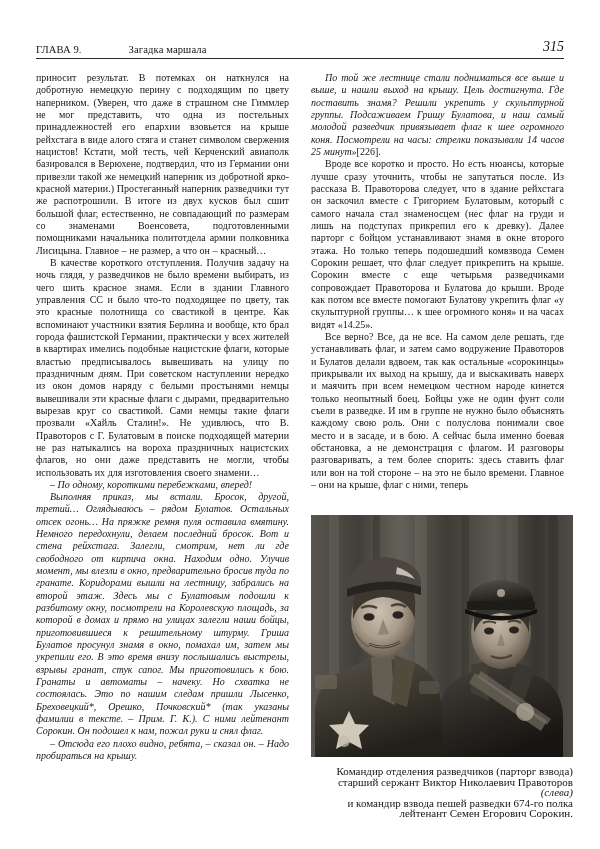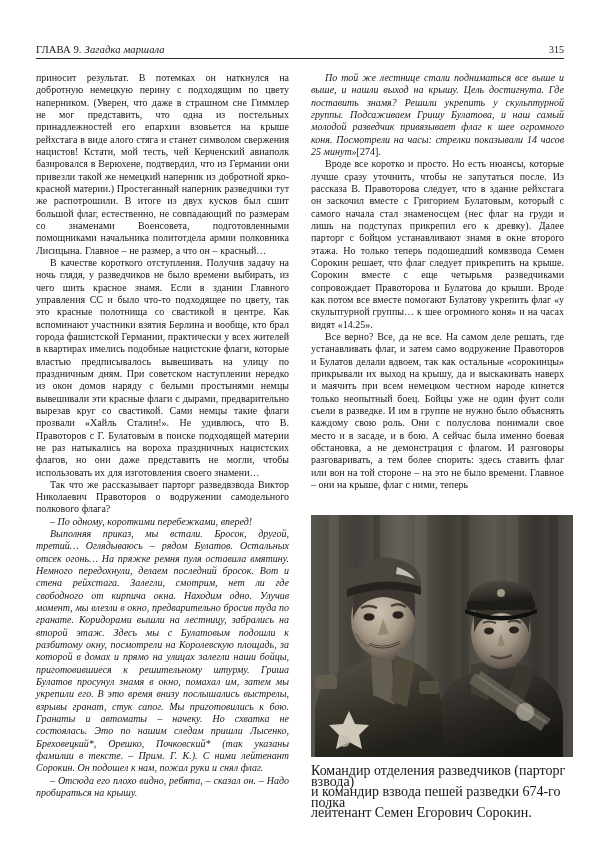--- a/index.html
+++ b/index.html
@@ -36,28 +36,29 @@
     left: 0;
     bottom: 3px;
     font-size: 10.6px;
     letter-spacing: 0.1px;
     white-space: nowrap;
   }
   .rh-chapter {
     font-style: normal;
   }
   .rh-title {
-    font-style: italic;
     padding-left: 3px;
+    margin-left: 44px;
   }
   .rh-right {
     position: absolute;
     right: 0;
     bottom: 3px;
-    font-size: 10px;
+    font-size: 14px;
+    font-style: italic;
   }
   
   .columns {
     position: relative;
     width: 100%;
     height: 740px;
   }
   .col {
     position: absolute;
     top: 0;
@@ -91,22 +92,22 @@
     width: 262px;
     height: 242px;
     overflow: hidden;
     background: #55534f;
     border: 0;
   }
   .photo svg { display: block; }
   .caption {
     margin-top: 9px;
     width: 262px;
-    text-align: left;
-    font-size: 14px;
+    text-align: right;
+    font-size: 11px;
     line-height: 10.6px;
   }
   .caption .cl { display: block; }
   .caption .it { font-style: italic; }
   .caption .credit {
     display: block;
     font-style: italic;
     margin-top: 1px;
   }
 </style>
@@ -121,28 +122,27 @@
         <span class="rh-chapter">ГЛАВА 9.</span><span class="rh-title">Загадка маршала</span>
       </div>
       <div class="rh-right">315</div>
     </div>
 
     <div class="columns">
 
       <div class="col col-left">
         <p class="noindent">приносит результат. В потемках он наткнулся на добротную немецкую перину с подходящим по цвету наперником. (Уверен, что даже в страшном сне Гиммлер не мог представить, что одна из постельных принадлежностей его епархии взовьется на крыше рейхстага в виде алого стяга и станет символом свержения нацистов! Кстати, мой тесть, чей Керченский авиаполк базировался в Верюхене, подтвердил, что из Германии они привезли такой же немецкий наперник из добротной ярко-красной материи.) Простеганный наперник разведчики тут же распотрошили. В итоге из двух кусков был сшит большой флаг, естественно, не совпадающий по размерам со знаменами Военсовета, подготовленными помощниками начальника политотдела армии полковника Лисицына. Главное – не размер, а что он – красный…</p>
         <p>В качестве короткого отступления. Получив задачу на ночь глядя, у разведчиков не было времени выбирать, из чего шить красное знамя. Если в здании Главного управления СС и было что-то подходящее по цвету, так это красные полотнища со свастикой в центре. Как вспоминают участники взятия Берлина и вообще, кто брал города фашистской Германии, практически у всех жителей в квартирах имелись подобные нацистские флаги, которые властью предписывалось вывешивать на улицу по праздничным дням. При советском наступлении нередко из окон домов наряду с белыми простынями немцы вывешивали эти красные флаги с дырами, предварительно вырезав круг со свастикой. Сами немцы такие флаги прозвали «Хайль Сталин!». Не удивлюсь, что В. Правоторов с Г. Булатовым в поиске подходящей материи не раз натыкались на вороха праздничных нацистских флагов, но они даже представить не могли, чтобы использовать их для изготовления своего знамени…</p>
-        <p>Так что же рассказывает парторг разведвзвода Виктор Николаевич Правоторов о водружении самодельного полкового флага?</p>
         <p class="ital">– По одному, короткими перебежками, вперед!</p>
         <p class="ital">Выполняя приказ, мы встали. Бросок, другой, третий… Оглядываюсь – рядом Булатов. Остальных отсек огонь… На пряжке ремня пуля оставила вмятину. Немного передохнули, делаем последний бросок. Вот и стена рейхстага. Залегли, смотрим, нет ли где свободного от кирпича окна. Находим одно. Улучив момент, мы влезли в окно, предварительно бросив туда по гранате. Коридорами вышли на лестницу, забрались на второй этаж. Здесь мы с Булатовым подошли к разбитому окну, посмотрели на Королевскую площадь, за которой в домах и прямо на улицах залегли наши бойцы, приготовившиеся к решительному штурму. Гриша Булатов просунул знамя в окно, помахал им, затем мы укрепили его. В это время внизу послышались выстрелы, взрывы гранат, стук сапог. Мы приготовились к бою. Гранаты и автоматы – начеку. Но схватка не состоялась. Это по нашим следам пришли Лысенко, Бреховецкий*, Орешко, Почковский* (так указаны фамилии в тексте. – Прим. Г. К.). С ними лейтенант Сорокин. Он подошел к нам, пожал руки и снял флаг.</p>
         <p class="ital">– Отсюда его плохо видно, ребята, – сказал он. – Надо пробираться на крышу.</p>
       </div>
 
       <div class="col col-right">
-        <p class="ital"><span>По той же лестнице стали подниматься все выше и выше, и нашли выход на крышу. Цель достигнута. Где поставить знамя? Решили укрепить у скульптурной группы. Подсаживаем Гришу Булатова, и наш самый молодой разведчик привязывает флаг к шее огромного коня. Посмотрели на часы: стрелки показывали 14 часов 25 минут»</span><span style="font-style:normal">[274].</span></p>
+        <p class="ital"><span>По той же лестнице стали подниматься все выше и выше, и нашли выход на крышу. Цель достигнута. Где поставить знамя? Решили укрепить у скульптурной группы. Подсаживаем Гришу Булатова, и наш самый молодой разведчик привязывает флаг к шее огромного коня. Посмотрели на часы: стрелки показывали 14 часов 25 минут»</span><span style="font-style:normal">[226].</span></p>
         <p>Вроде все коротко и просто. Но есть нюансы, которые лучше сразу уточнить, чтобы не запутаться после. Из рассказа В. Правоторова следует, что в здание рейхстага он заскочил вместе с Григорием Булатовым, который с самого начала стал знаменосцем (нес флаг на груди и лишь на подступах прикрепил его к древку). Далее парторг с бойцом устанавливают знамя в окне второго этажа. Но только теперь подошедший комвзвода Семен Сорокин решает, что флаг следует прикрепить на крыше. Сорокин вместе с еще четырьмя разведчиками сопровождает Правоторова и Булатова до крыши. Вроде как потом все вместе помогают Булатову укрепить флаг «у скульптурной группы… к шее огромного коня» и на часах видят «14.25».</p>
         <p>Все верно? Все, да не все. На самом деле решать, где устанавливать флаг, и затем само водружение Правоторов и Булатов делали вдвоем, так как остальные «сорокинцы» прикрывали их выход на крышу, да и выскакивать наверх и маячить при всем немецком честном народе кинется только неопытный боец. Бойцы уже не один фунт соли съели в разведке. И им в группе не нужно было объяснять каждому свою роль. Они с полуслова понимали свое место и в засаде, и в бою. А сейчас была именно боевая обстановка, а не демонстрация с флагом. И разговоры разговаривать, а тем более спорить: здесь ставить флаг или вон на той стороне – на это не было времени. Главное – они на крыше, флаг с ними, теперь</p>
       </div>
 
       <div class="figure">
         <div class="photo">
           <svg width="262" height="242" viewBox="0 0 262 242">
             <defs>
               <linearGradient id="bgv" x1="0" y1="0" x2="1" y2="0">
                 <stop offset="0%" stop-color="#6a675f"></stop>
@@ -236,20 +236,21 @@
               <path d="M58 129 Q73 136 89 127" stroke="#c9bda8" stroke-width="1" fill="none" opacity="0.6"></path>
               <path d="M44 118 Q50 128 58 132" stroke="#6a5f4f" stroke-width="1.6" fill="none" opacity="0.7"></path>
             </g>
 
             <rect x="0" y="0" width="262" height="242" fill="#000" opacity="0.06"></rect>
           </svg>
         </div>
 
         <div class="caption">
           <span class="cl">Командир отделения разведчиков (парторг взвода)</span>
+          <span class="cl"><span>старший сержант Виктор Николаевич Правоторов </span><span class="it">(слева)</span></span>
           <span class="cl">и командир взвода пешей разведки 674-го полка</span>
           <span class="cl">лейтенант Семен Егорович Сорокин.</span>
         </div>
       </div>
 
     </div>
   </div>
 </div>
 
 </body></html>

